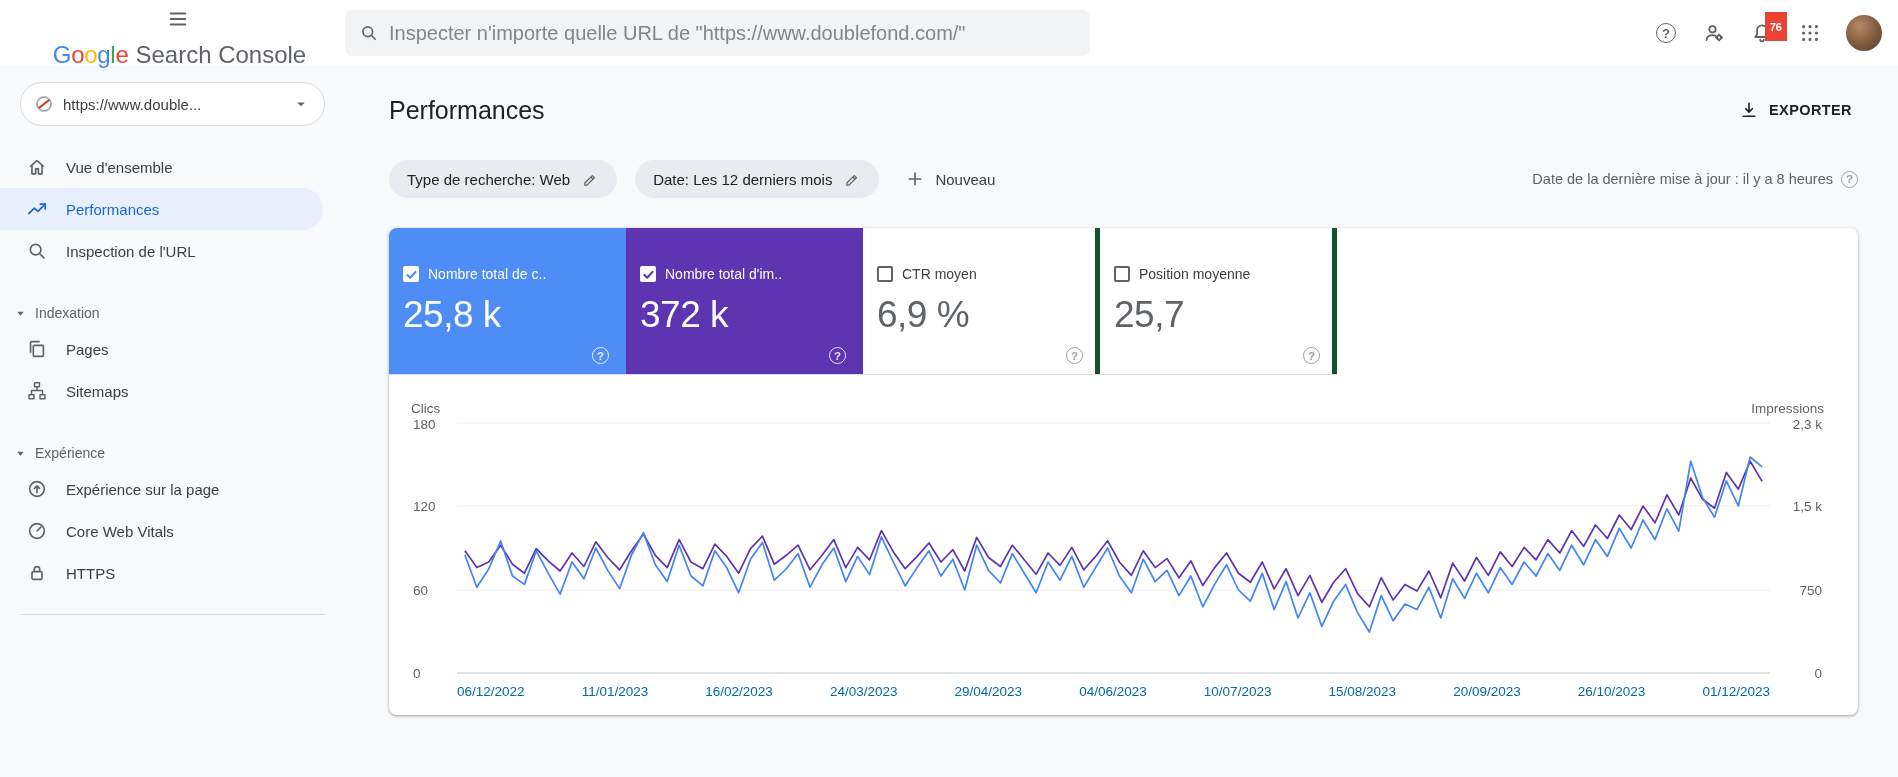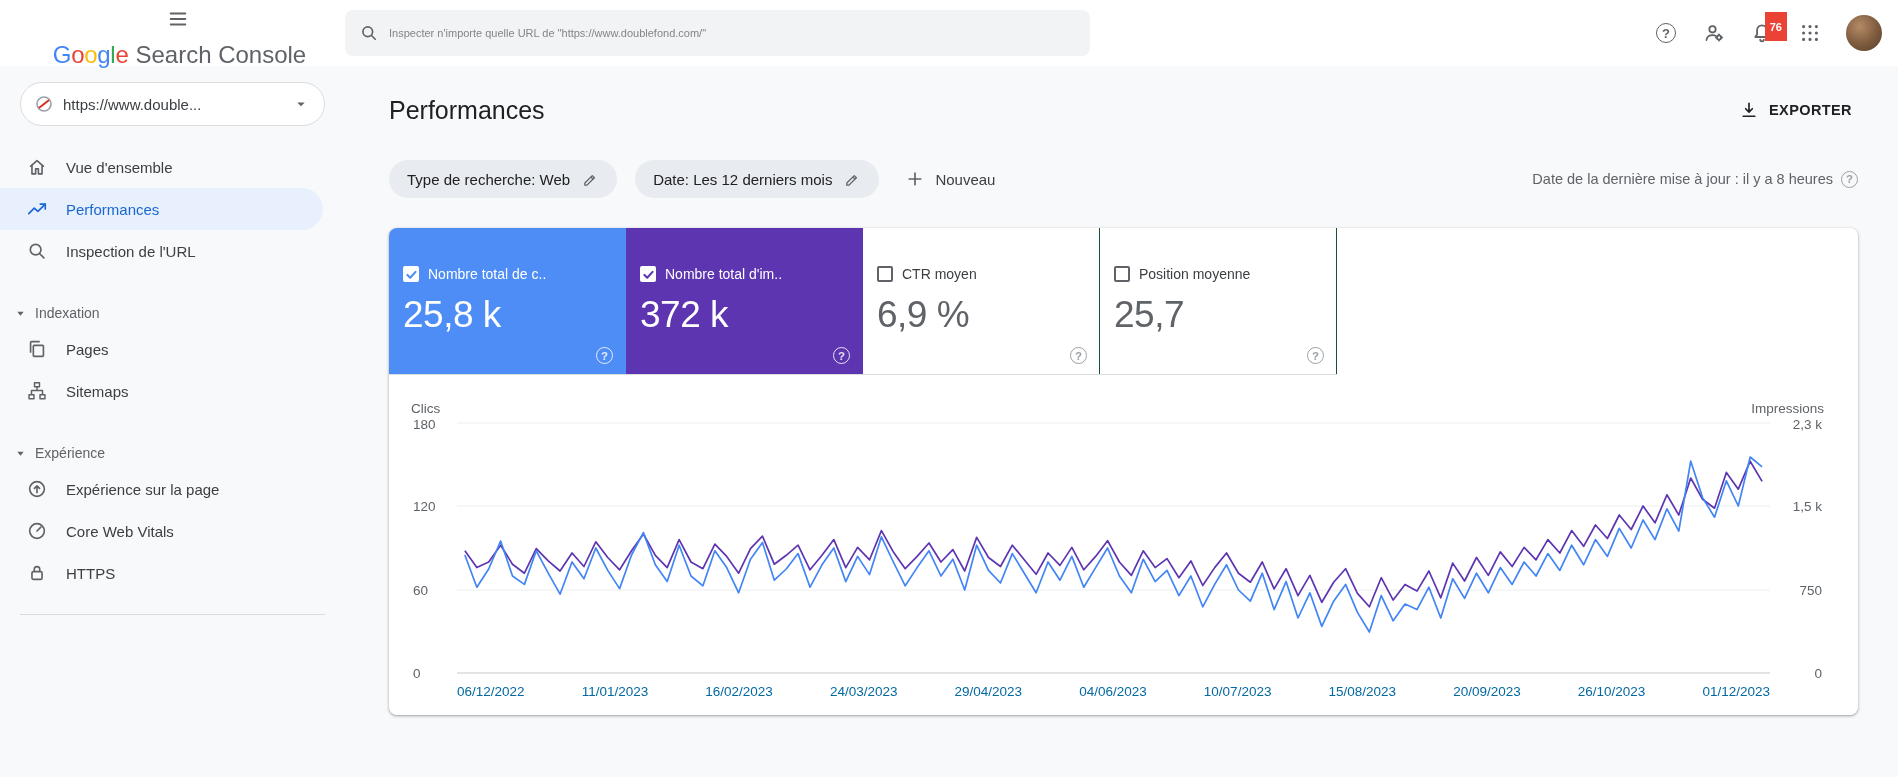--- a/index.html
+++ b/index.html
@@ -15,21 +15,21 @@
   .topbar { height:66px; display:flex; align-items:center; background:#fff; padding-right:16px; }
   .topbar-left { width:345px; flex-shrink:0; display:flex; align-items:center; padding-left:10px;flex-direction:column; }
   .icon-btn { width:44px; height:44px; border:none; background:transparent; border-radius:50%;
               display:flex; align-items:center; justify-content:center; cursor:pointer; color:#5f6368; }
   .logo { display:flex; align-items:baseline; margin-left:4px; font-size:24px; white-space:nowrap; }
   .logo-brand { font-weight:500; letter-spacing:-0.3px; }
   .logo-product { color:#5f6368; margin-left:7px; font-weight:400; }
 
   .search-wrap { width:745px; height:46px; background:#f1f3f4; border-radius:8px;
                  display:flex; align-items:center; padding:0 14px; }
-  .search-input { border:none; background:transparent; outline:none; flex:1; font-size:11px;
+  .search-input { border:none; background:transparent; outline:none; flex:1; font-size:20px;
                   color:#202124; margin-left:10px; font-family:inherit; }
   .search-input::placeholder { color:#80868b; }
 
   .topbar-right { margin-left:auto; display:flex; align-items:center; gap:4px; }
   .bell-wrap { position:relative; }
   .badge { position:absolute; top:1px; right:-3px; background:#ea4335; color:#fff; font-size:11px;
            font-weight:700; min-width:22px; height:29px; padding:0 5px; border-radius:0;
            display:flex; align-items:center; justify-content:center; }
   .avatar { width:36px; height:36px; border-radius:50%; margin-left:10px; border:none; cursor:pointer;
             background: radial-gradient(circle at 38% 32%, #b48b66 0%, #7d5a3e 55%, #56402c 100%); }
@@ -70,21 +70,21 @@
   .chip .pencil { color:#5f6368; display:flex; }
   .new-btn { display:flex; align-items:center; gap:10px; background:none; border:none; font-size:15px;
              color:#3c4043; cursor:pointer; padding:6px 8px; }
   .last-update { margin-left:auto; display:flex; align-items:center; gap:8px; color:#5f6368; font-size:14.5px; }
 
   
   .card { margin-top:30px; background:#fff; border-radius:8px; padding-bottom:16px;
           box-shadow:0 1px 2px rgba(60,64,67,.3), 0 1px 3px 1px rgba(60,64,67,.15); }
   .tiles { display:flex; width:fit-content; border-bottom:1px solid #dadce0; }
   .metric-tile { width:237px; height:146px; padding:13px 14px; position:relative; border:none; text-align:left;
-                 border-right:1px solid #14532d; cursor:pointer; background:#fff; font-family:inherit; }
+                 border-right:5px solid #14532d; cursor:pointer; background:#fff; font-family:inherit; }
   .metric-tile:first-child { border-top-left-radius:8px; }
   .metric-tile.colored { background:var(--tile-color); border-right-color:transparent; }
   .tile-top { display:flex; align-items:center; gap:9px; font-size:14px; color:#3c4043;
               white-space:nowrap; overflow:hidden; }
   .colored .tile-top { color:#fff; }
   .checkbox { width:16px; height:16px; border-radius:2px; flex-shrink:0; display:flex;
               align-items:center; justify-content:center; }
   .checked .checkbox { background:#fff; }
   .unchecked .checkbox { border:2px solid #5f6368; background:transparent; }
   .checkbox svg { width:13px; height:13px; display:none; }

